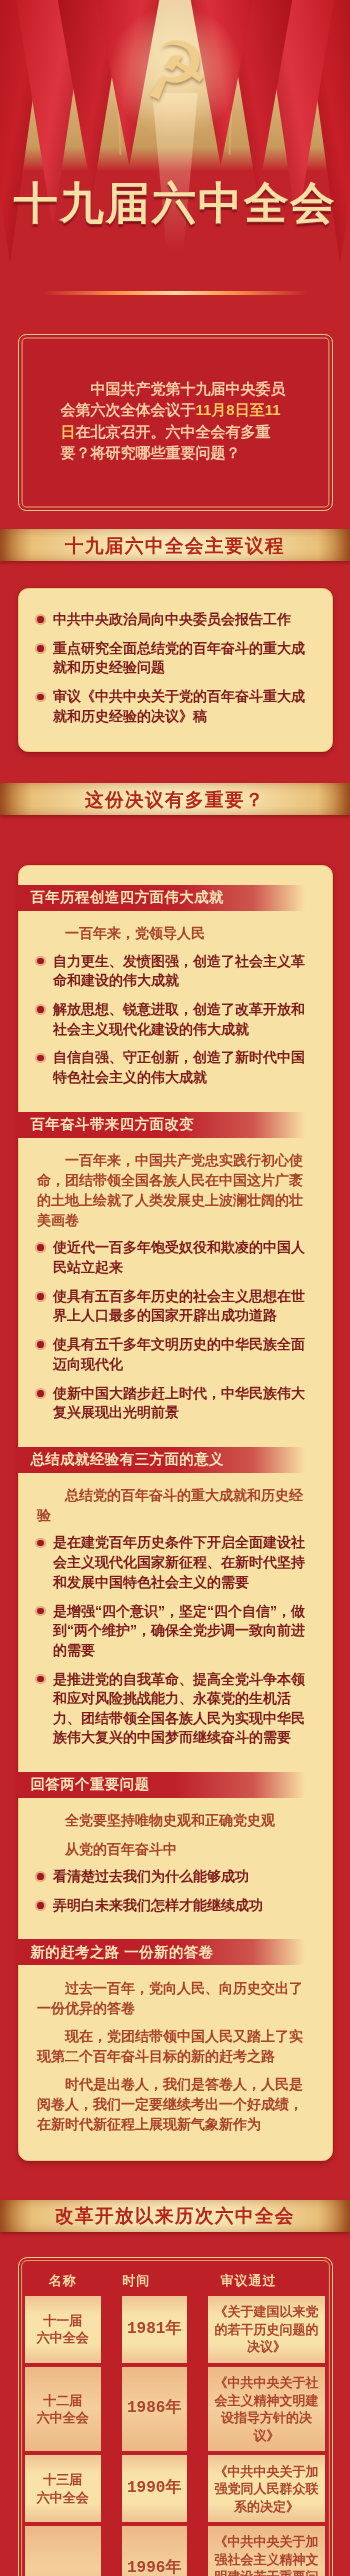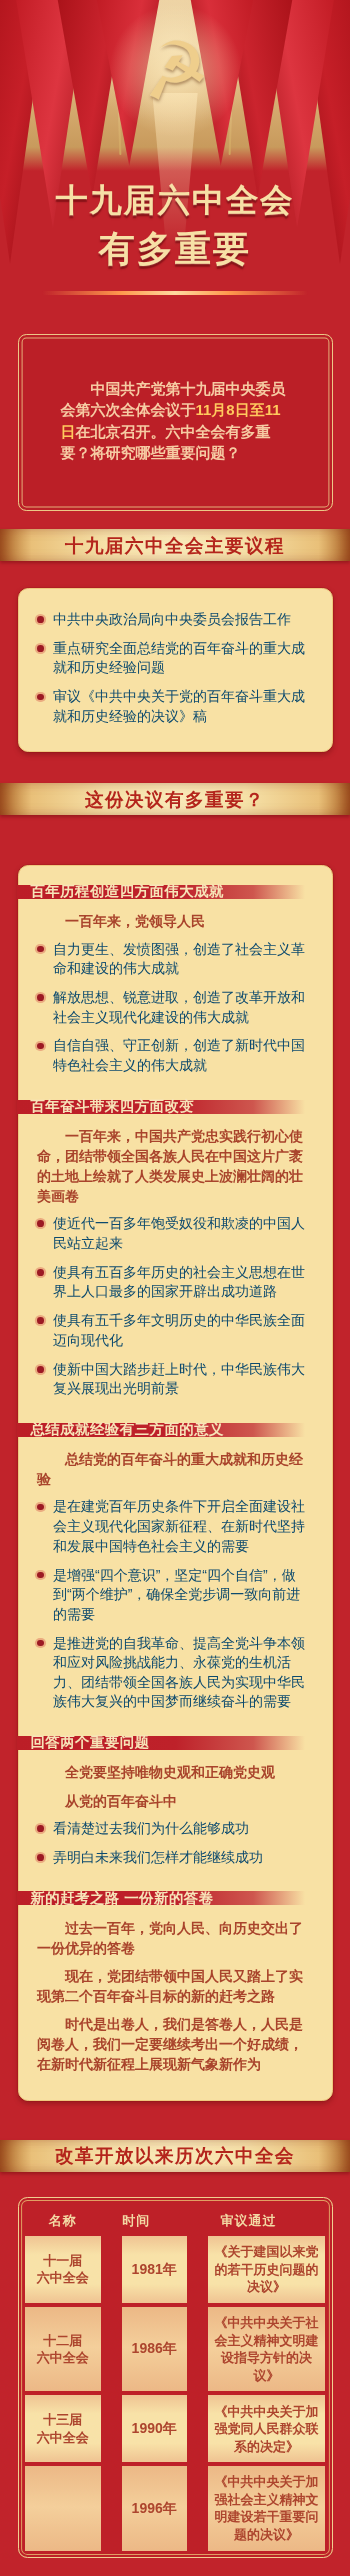--- a/index.html
+++ b/index.html
@@ -41,21 +41,21 @@
     position:relative;width:100%;height:100%;display:flex;align-items:center;justify-content:center;
     font-size:77px;line-height:1;color:#EFCE8C;
     text-shadow:0 2.1px 3.1px rgba(90,40,0,.45), 0 0.5px 0 #FFF0C4;
     transform:rotate(-8deg);
   }
   .title-block{position:absolute;top:181px;left:0;width:100%;text-align:center;}
   .title-line{
     margin:0;color:#F7E0A6;font-weight:bold;letter-spacing:2.1px;
     text-shadow:0 3.1px 1.5px rgba(104,9,12,.65), 0 1px 0 rgba(255,248,220,.35);
   }
-  .title-line.l1{font-size:32px;line-height:44px;font-family:Liberation Mono, monospace;}
+  .title-line.l1{font-size:44px;line-height:44px;}
   .title-line.l2{font-size:36px;line-height:47px;}
   .glowline{
     position:absolute;top:291px;left:12%;width:76%;height:3.6px;border-radius:2.1px;
     background:linear-gradient(90deg,rgba(255,120,60,0),#FF9A4E 30%,#FFD9A0 50%,#FF9A4E 70%,rgba(255,120,60,0));
     filter:blur(0.3px);
   }
   
   .intro-box{
     width:315px;margin:18.5px auto 0;border-radius:8.2px;
     background:#BB1F27;
@@ -82,25 +82,25 @@
     border:1.5px solid #EFC87E;border-radius:10.3px;
     box-shadow:0 0 0 0.5px rgba(120,20,12,.35), 0 2.1px 5.2px rgba(90,8,10,.35);
   }
   .agenda{margin-top:27px;padding:20.6px 17.5px 15.5px;}
   .blist{list-style:none;margin:0;padding:0;}
   .blist li{display:flex;align-items:flex-start;margin-bottom:9.3px;}
   .dot{
     flex:0 0 6.7px;width:6.7px;height:6.7px;border-radius:50%;margin:6.2px 9.3px 0 1px;
     background:#9C1A23;box-shadow:0 0 0 2.1px rgba(221,118,92,.50);
   }
-  .btext{font-size:14px;line-height:19.6px;font-weight:normal;color:#0c4a6e;}
+  .btext{font-size:14px;line-height:19.6px;font-weight:bold;color:#7f1d1d;}
   
   .main-box{margin-top:50px;padding:3.1px 0 17.5px;}
   .band{
-    position:relative;height:14px;margin:24px 0 12.4px -1.5px;width:92%;
+    position:relative;height:26px;margin:24px 0 12.4px -1.5px;width:92%;
     background:linear-gradient(90deg,#BC1E27 0%,#BE212A 55%,#CE564E 82%,rgba(206,86,78,0) 100%);
     display:flex;align-items:center;padding-left:13.4px;
   }
   .band:first-child{margin-top:15.5px;}
   .band span{font-size:14.4px;font-weight:bold;color:#F7E4B8;letter-spacing:0.5px;}
   .main-box p.lead, .main-box p.tail{
     margin:0 18.5px 8.2px;font-size:14px;line-height:20px;font-weight:bold;color:#A9442C;text-indent:2em;
   }
   .main-box ul{padding:0 17.5px;margin:3.1px 0 2.1px;}
   
@@ -113,21 +113,21 @@
   .thead{display:grid;grid-template-columns:76px 65px 1fr;column-gap:3.1px;height:30px;align-items:center;}
   .thead div{text-align:center;color:#F3D9A4;font-size:13px;font-weight:bold;letter-spacing:1px;}
   .trow{display:grid;grid-template-columns:76px 65px 1fr;column-gap:21px;margin-bottom:4.1px;}
   .trow:last-child{margin-bottom:0;}
   .tcell{
     display:flex;align-items:center;justify-content:center;text-align:center;
     padding:7.2px 5.2px;color:#AD452E;font-weight:bold;font-size:13px;line-height:17.5px;
   }
   .trow.odd .tcell{background:linear-gradient(180deg,#EFC392 0%,#F8E2A8 28%,#F8E2A8 72%,#EFC392 100%);}
   .trow.even .tcell{background:linear-gradient(180deg,#ECB886 0%,#F4CF9B 48%,#ECB886 100%);}
-  .tcell.year{font-size:14px;}
+  .tcell.year{font-size:16px;font-family:Liberation Mono, monospace;}
 </style>
 </head>
 <body>
 
 <div class="page">
 
   <header class="hero">
     <div class="flag-band"></div>
     <div class="flags left">
       <div class="pole p1"></div>
@@ -149,21 +149,20 @@
       <div class="pennant f3"></div>
       <div class="pennant f4"></div>
     </div>
     <div class="beam"></div>
     <div class="emblem-wrap">
       <div class="emblem-glow"></div>
       <div class="emblem">☭</div>
     </div>
     <div class="title-block">
       <h1 class="title-line l1">十九届六中全会</h1>
-      <h1 class="title-line l2">有多重要</h1>
     </div>
     <div class="glowline"></div>
   </header>
 
   <section class="intro-box">
     <p class="intro-text"><span>中国共产党第十九届中央委员会第六次全体会议于</span><span class="hl">11月8日至11日</span><span>在北京召开。六中全会有多重要？将研究哪些重要问题？</span></p>
   </section>
 
   <div class="ribbon r1">
     <span>十九届六中全会主要议程</span>

